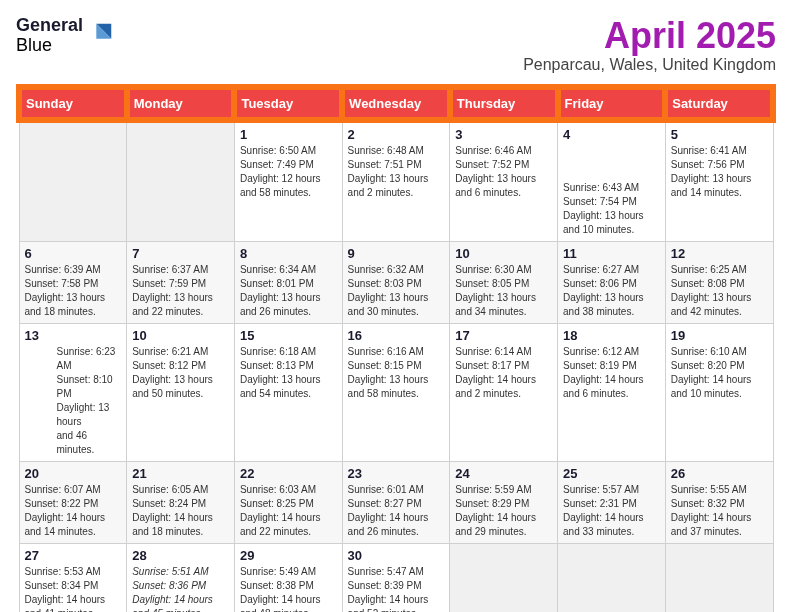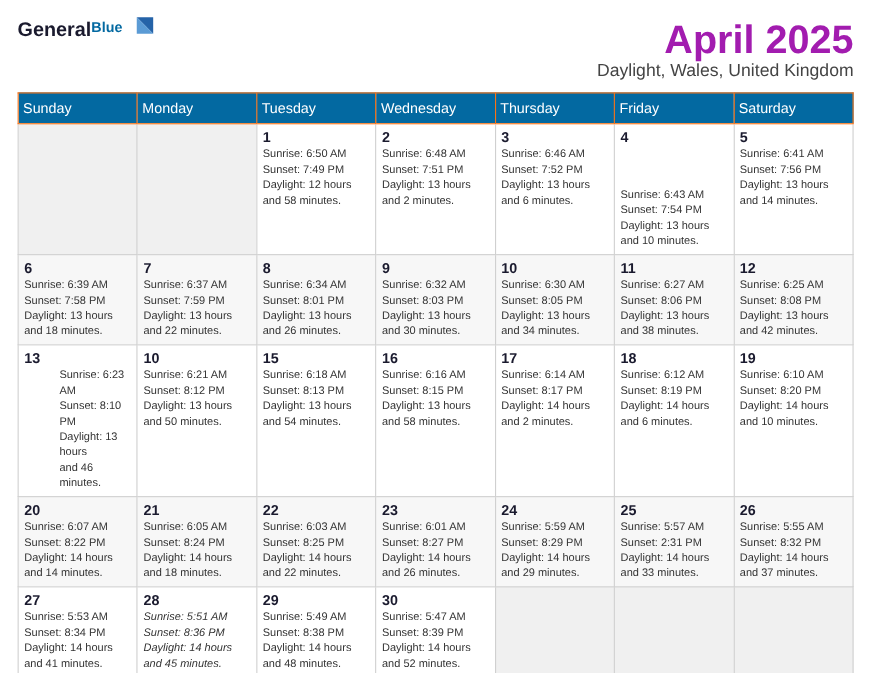--- a/index.html
+++ b/index.html
@@ -15,32 +15,32 @@
       justify-content: space-between;
       align-items: flex-start;
       margin-bottom: 10px;
     }
     .logo {
       display: flex;
       align-items: center;
     }
     .logo-text {
       display: flex;
-      flex-direction: row;
+      flex-direction: column;
       line-height: 1.1;
     }
     .logo-general {
       font-size: 18px;
       font-weight: bold;
       color: #1a1a2e;
     }
     .logo-blue {
-      font-size: 13px;
-      font-weight: bold;
-      color: #0369a1;
+      font-size: 18px;
+      font-weight: normal;
+      color: #000000;
     }
     .logo-icon {
       width: 28px;
       height: 28px;
       margin-left: 4px;
       margin-top: -4px;
     }
     .title-area {
       text-align: right;
     }
@@ -53,27 +53,27 @@
     .location-title {
       font-size: 16px;
       color: #444;
     }
     table {
       width: 100%;
       border-collapse: collapse;
       table-layout: fixed;
     }
     thead tr th {
-      background-color: #0369a1;
+      background-color: #ef4444;
       color: #fff;
       font-size: 13px;
-      font-weight: normal;
+      font-weight: bold;
       padding: 6px 4px;
       text-align: left;
-      border: 1px solid #f97316;
+      border: 6px solid #f97316;
     }
     tbody tr td {
       vertical-align: top;
       border: 1px solid #d0d0d0;
       padding: 4px 5px;
       font-size: 10.5px;
       color: #222;
       height: 80px;
       background: #fff;
     }
@@ -105,21 +105,21 @@
       <span class="logo-general">General</span>
       <span class="logo-blue">Blue</span>
     </div>
     <svg class="logo-icon" viewBox="0 0 30 30">
       <polygon points="10,4 26,4 26,20" fill="#2563a8"></polygon>
       <polygon points="10,4 26,20 10,20" fill="#5b9bd5"></polygon>
     </svg>
   </div>
   <div class="title-area">
     <div class="month-title">April 2025</div>
-    <div class="location-title">Daylight, Wales, United Kingdom</div>
+    <div class="location-title">Penparcau, Wales, United Kingdom</div>
   </div>
 </div>
 
 <table>
   <thead>
     <tr>
       <th>Sunday</th>
       <th>Monday</th>
       <th>Tuesday</th>
       <th>Wednesday</th>

